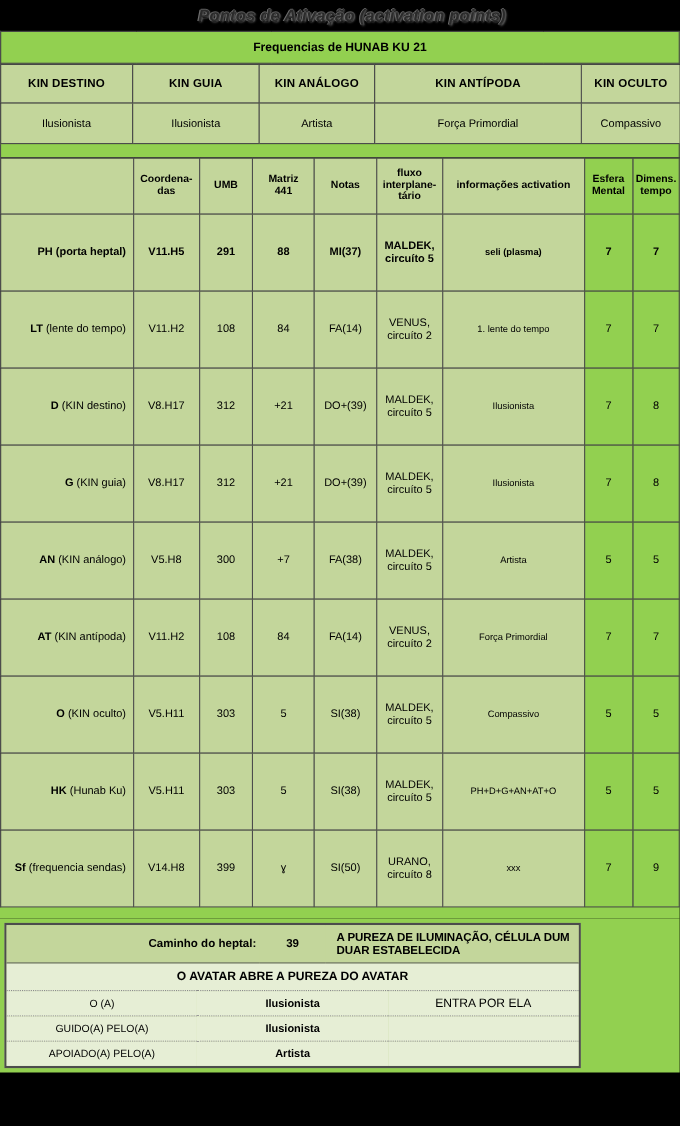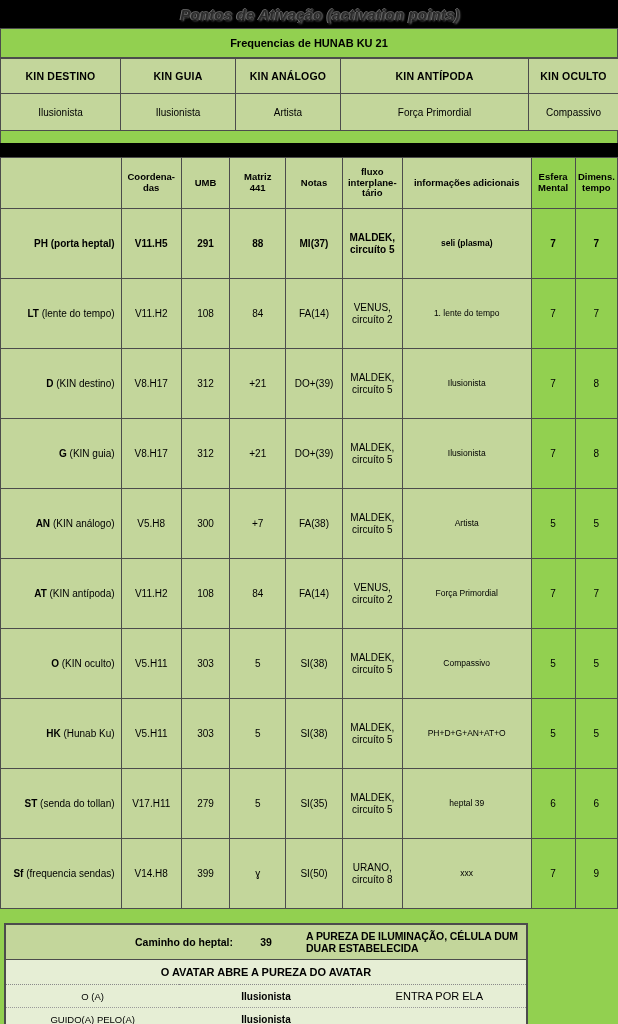--- a/index.html
+++ b/index.html
@@ -53,21 +53,21 @@
   .kin-head td{
     font-size:10.5px;font-weight:bold;height:30px;letter-spacing:.2px;
   }
   .kin-val td{
     font-size:10px;height:32px;
   }
 
   .gap-band{height:12px;background:#92d050;border:1px solid #4c4c4c;border-top:none;border-bottom:none;}
 
   
-  .grid{margin-top:14px;}
+  .grid{margin-top:0;}
   .grid .hdr td{
     font-size:9.5px;font-weight:bold;height:48px;line-height:1.12;
     padding:1px 2px;
   }
   .grid td{height:65px;line-height:1.2;}
   .rowlabel{
     text-align:right;padding-right:6px;font-size:10px;
   }
   .rowlabel b{font-weight:bold;}
   .small{font-size:8.5px;}
@@ -178,21 +178,21 @@
       <td>
         <span>Matriz</span><br>
         <span>441</span>
       </td>
       <td>Notas</td>
       <td>
         <span>fluxo</span><br>
         <span>interplane-</span><br>
         <span>tário</span>
       </td>
-      <td>informações adicionais</td>
+      <td>informações activation</td>
       <td class="bright">
         <span>Esfera</span><br>
         <span>Mental</span>
       </td>
       <td class="bright">
         <span>Dimens.</span><br>
         <span>tempo</span>
       </td>
     </tr>
     </tbody>
@@ -277,31 +277,20 @@
         <tr>
           <td class="rowlabel"><b>HK</b> <span>(Hunab Ku)</span></td>
           <td>V5.H11</td>
           <td>303</td>
           <td>5</td>
           <td>SI(38)</td>
           <td>MALDEK,<br>circuíto 5</td>
           <td class="small">PH+D+G+AN+AT+O</td>
           <td class="bright">5</td>
           <td class="bright">5</td>
-        </tr>
-        <tr>
-          <td class="rowlabel"><b>ST</b> <span>(senda do tollan)</span></td>
-          <td>V17.H11</td>
-          <td>279</td>
-          <td>5</td>
-          <td>SI(35)</td>
-          <td>MALDEK,<br>circuíto 5</td>
-          <td class="small">heptal 39</td>
-          <td class="bright">6</td>
-          <td class="bright">6</td>
         </tr>
         <tr>
           <td class="rowlabel"><b>Sf</b> <span>(frequencia sendas)</span></td>
           <td>V14.H8</td>
           <td>399</td>
           <td>ɣ</td>
           <td>SI(50)</td>
           <td>URANO,<br>circuíto 8</td>
           <td class="small">xxx</td>
           <td class="bright">7</td>

